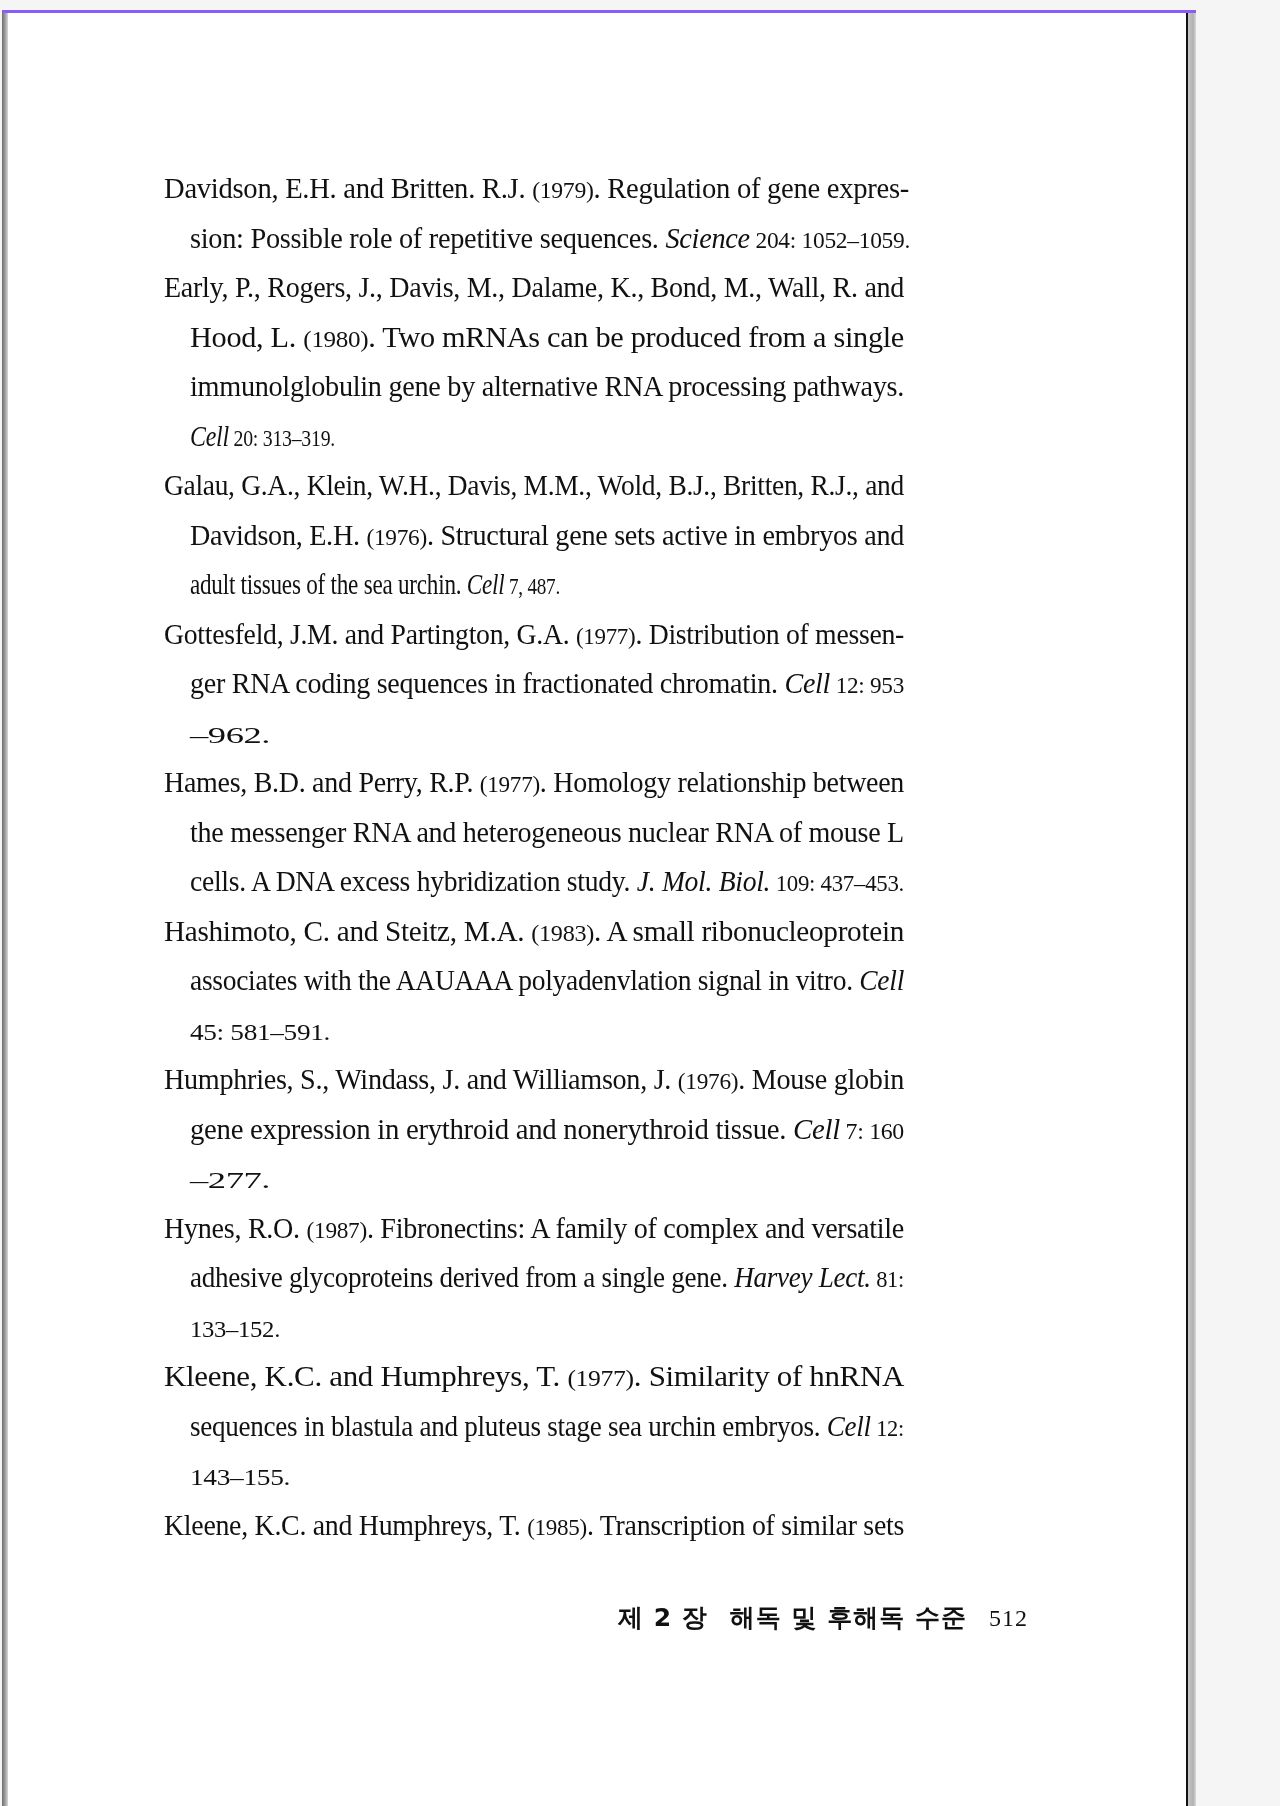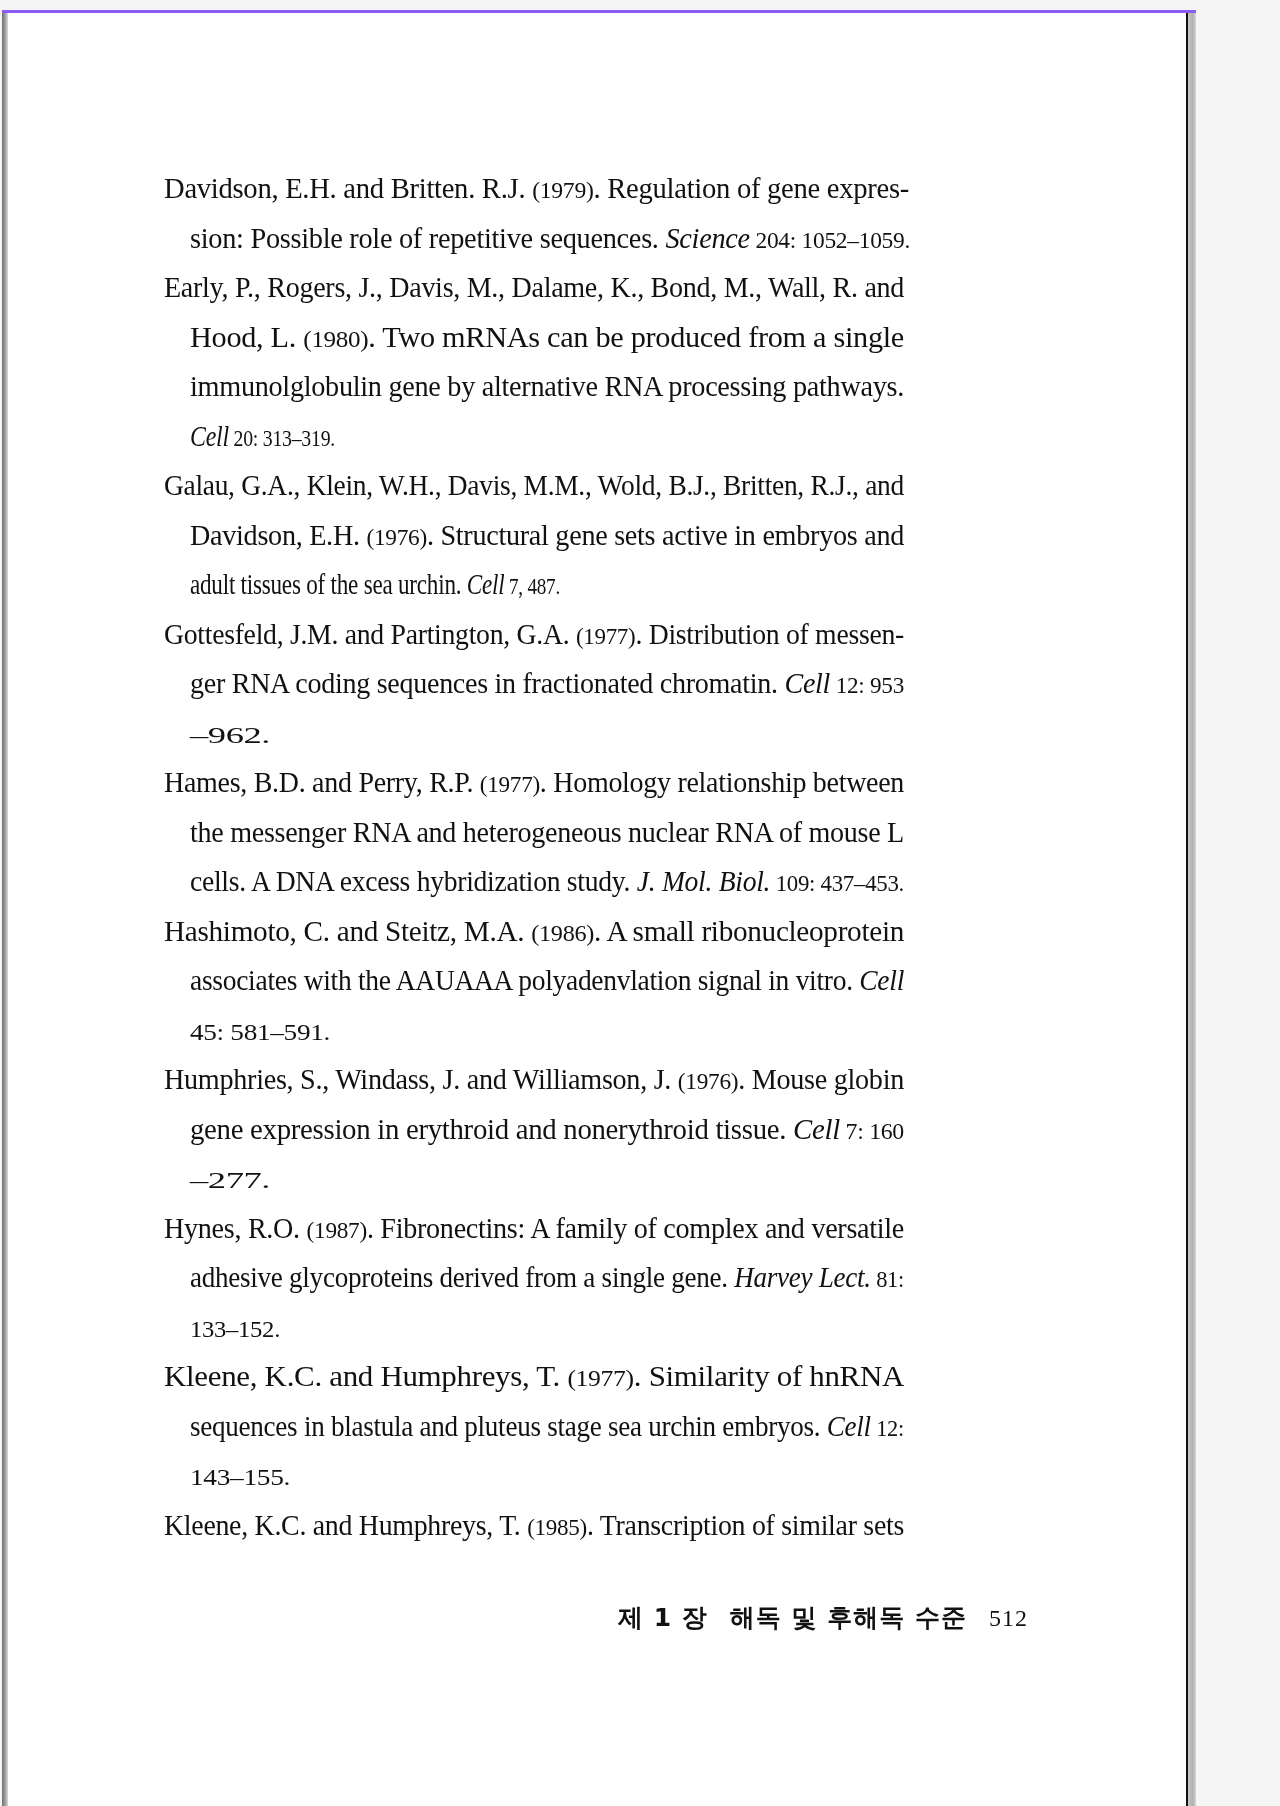--- a/index.html
+++ b/index.html
@@ -75,21 +75,21 @@
         <div class="ref-line first" style="top: 603.5px; transform: scaleX(0.9562);"><span>Gottesfeld, J.M. and Partington, G.A. </span><span class="num">(1977)</span><span>. Distribution of messen-</span></div>
         <div class="ref-line cont" style="top: 653px; transform: scaleX(0.968);"><span>ger RNA coding sequences in fractionated chromatin. </span><span class="it">Cell</span><span class="num"> 12: 953</span></div>
         <div class="ref-line cont" style="top: 702.5px; transform: scaleX(1.5234);"><span class="num">–962.</span></div>
       </div>
       <div>
         <div class="ref-line first" style="top: 752px; transform: scaleX(0.9652);"><span>Hames, B.D. and Perry, R.P. </span><span class="num">(1977)</span><span>. Homology relationship between</span></div>
         <div class="ref-line cont" style="top: 801.5px; transform: scaleX(0.9685);"><span>the messenger RNA and heterogeneous nuclear RNA of mouse L</span></div>
         <div class="ref-line cont" style="top: 851px; transform: scaleX(0.9522);"><span>cells. A DNA excess hybridization study. </span><span class="it">J. Mol. Biol.</span><span class="num"> 109: 437–453.</span></div>
       </div>
       <div>
-        <div class="ref-line first" style="top: 900.5px; transform: scaleX(1.0078);"><span>Hashimoto, C. and Steitz, M.A. </span><span class="num">(1986)</span><span>. A small ribonucleoprotein</span></div>
+        <div class="ref-line first" style="top: 900.5px; transform: scaleX(1.0078);"><span>Hashimoto, C. and Steitz, M.A. </span><span class="num">(1983)</span><span>. A small ribonucleoprotein</span></div>
         <div class="ref-line cont" style="top: 950px; transform: scaleX(0.9479);"><span>associates with the AAUAAA polyadenvlation signal in vitro. </span><span class="it">Cell</span></div>
         <div class="ref-line cont" style="top: 999.5px; transform: scaleX(1.1375);"><span class="num">45: 581–591.</span></div>
       </div>
       <div>
         <div class="ref-line first" style="top: 1049px; transform: scaleX(0.9714);"><span>Humphries, S., Windass, J. and Williamson, J. </span><span class="num">(1976)</span><span>. Mouse globin</span></div>
         <div class="ref-line cont" style="top: 1098.5px; transform: scaleX(0.9932);"><span>gene expression in erythroid and nonerythroid tissue. </span><span class="it">Cell</span><span class="num"> 7: 160</span></div>
         <div class="ref-line cont" style="top: 1148px; transform: scaleX(1.5234);"><span class="num">–277.</span></div>
       </div>
       <div>
         <div class="ref-line first" style="top: 1197.5px; transform: scaleX(0.9697);"><span>Hynes, R.O. </span><span class="num">(1987)</span><span>. Fibronectins: A family of complex and versatile</span></div>
@@ -99,15 +99,15 @@
       <div>
         <div class="ref-line first" style="top: 1346px; transform: scaleX(1.0677);"><span>Kleene, K.C. and Humphreys, T. </span><span class="num">(1977)</span><span>. Similarity of hnRNA</span></div>
         <div class="ref-line cont" style="top: 1395.5px; transform: scaleX(0.935);"><span>sequences in blastula and pluteus stage sea urchin embryos. </span><span class="it">Cell</span><span class="num"> 12:</span></div>
         <div class="ref-line cont" style="top: 1445px; transform: scaleX(1.1414);"><span class="num">143–155.</span></div>
       </div>
       <div>
         <div class="ref-line first" style="top: 1494.5px; transform: scaleX(0.9612);"><span>Kleene, K.C. and Humphreys, T. </span><span class="num">(1985)</span><span>. Transcription of similar sets</span></div>
       </div>
     </div>
   <div class="footer">
-    <span>제 1 장</span><span class="gap"></span><span>해독 및 후해독 수준</span><span class="gap"></span><span class="pg">512</span>
+    <span>제 2 장</span><span class="gap"></span><span>해독 및 후해독 수준</span><span class="gap"></span><span class="pg">512</span>
   </div>
 </div>
 
 </body></html>

